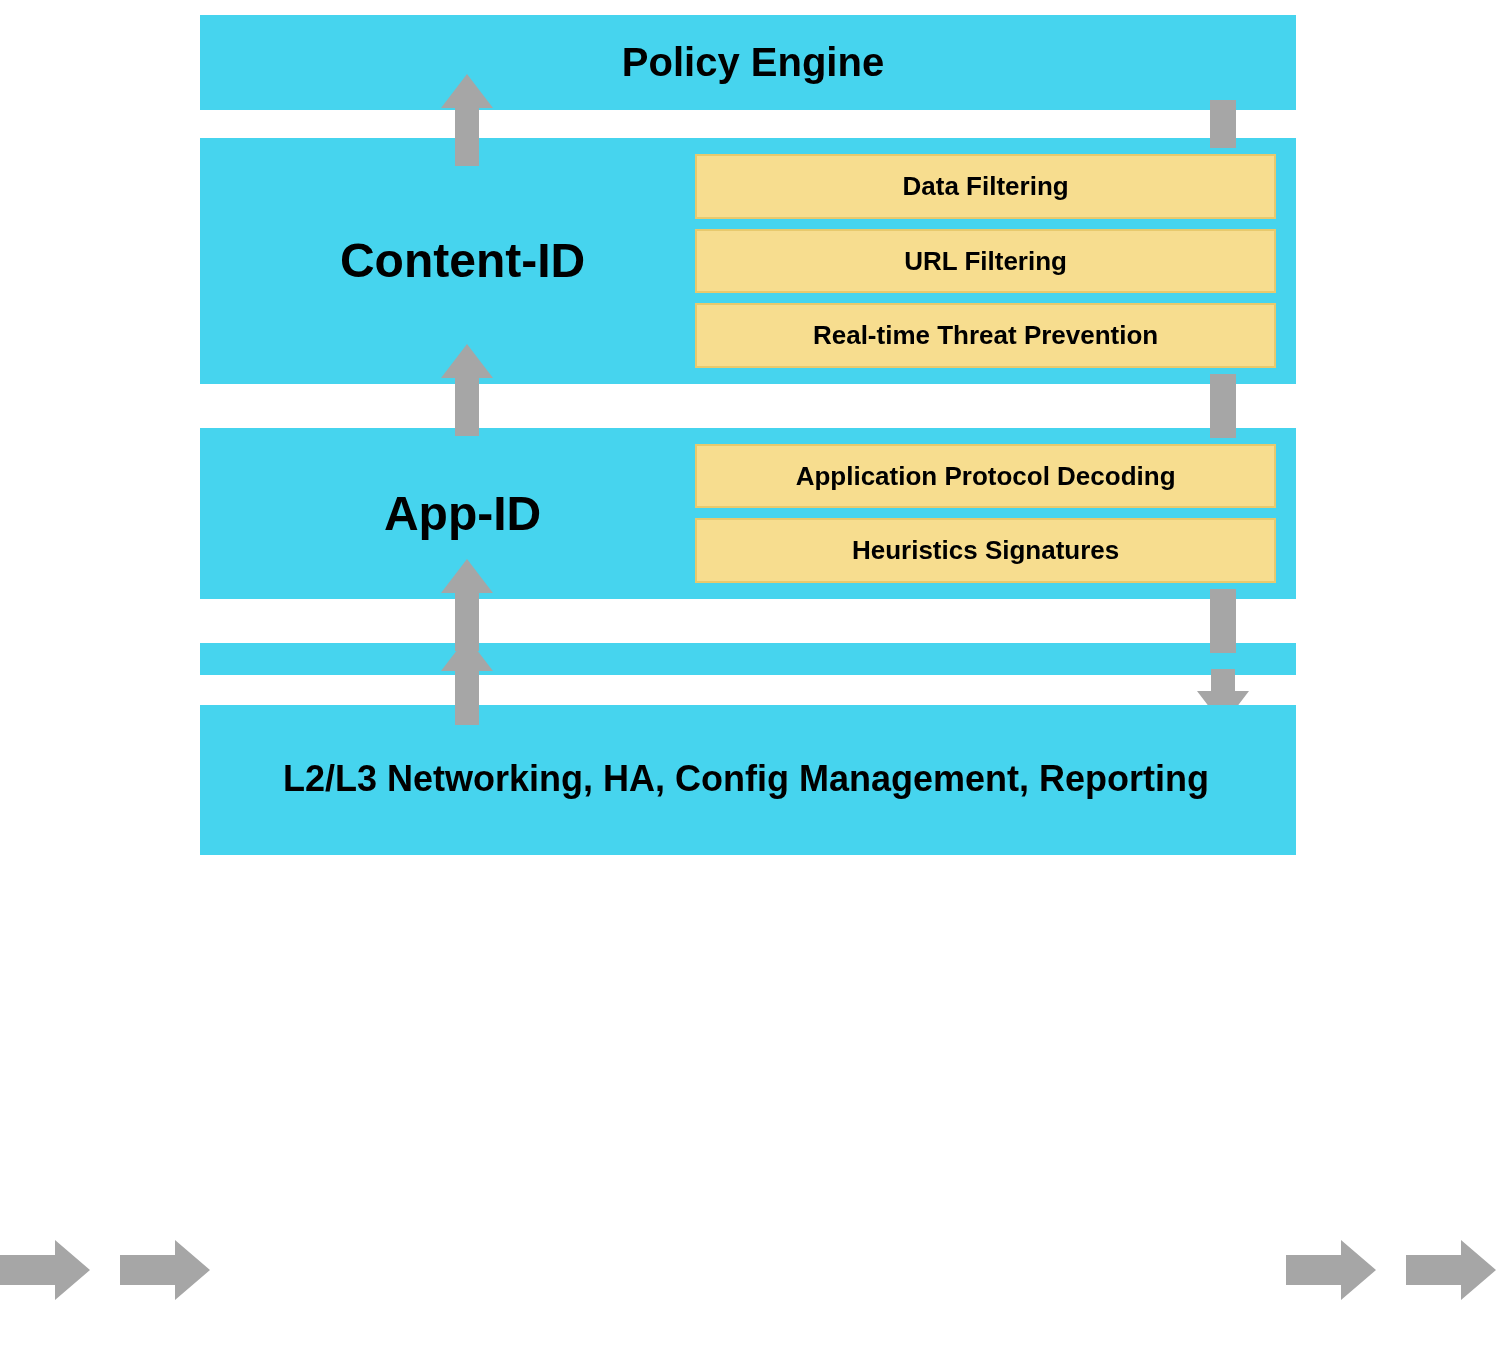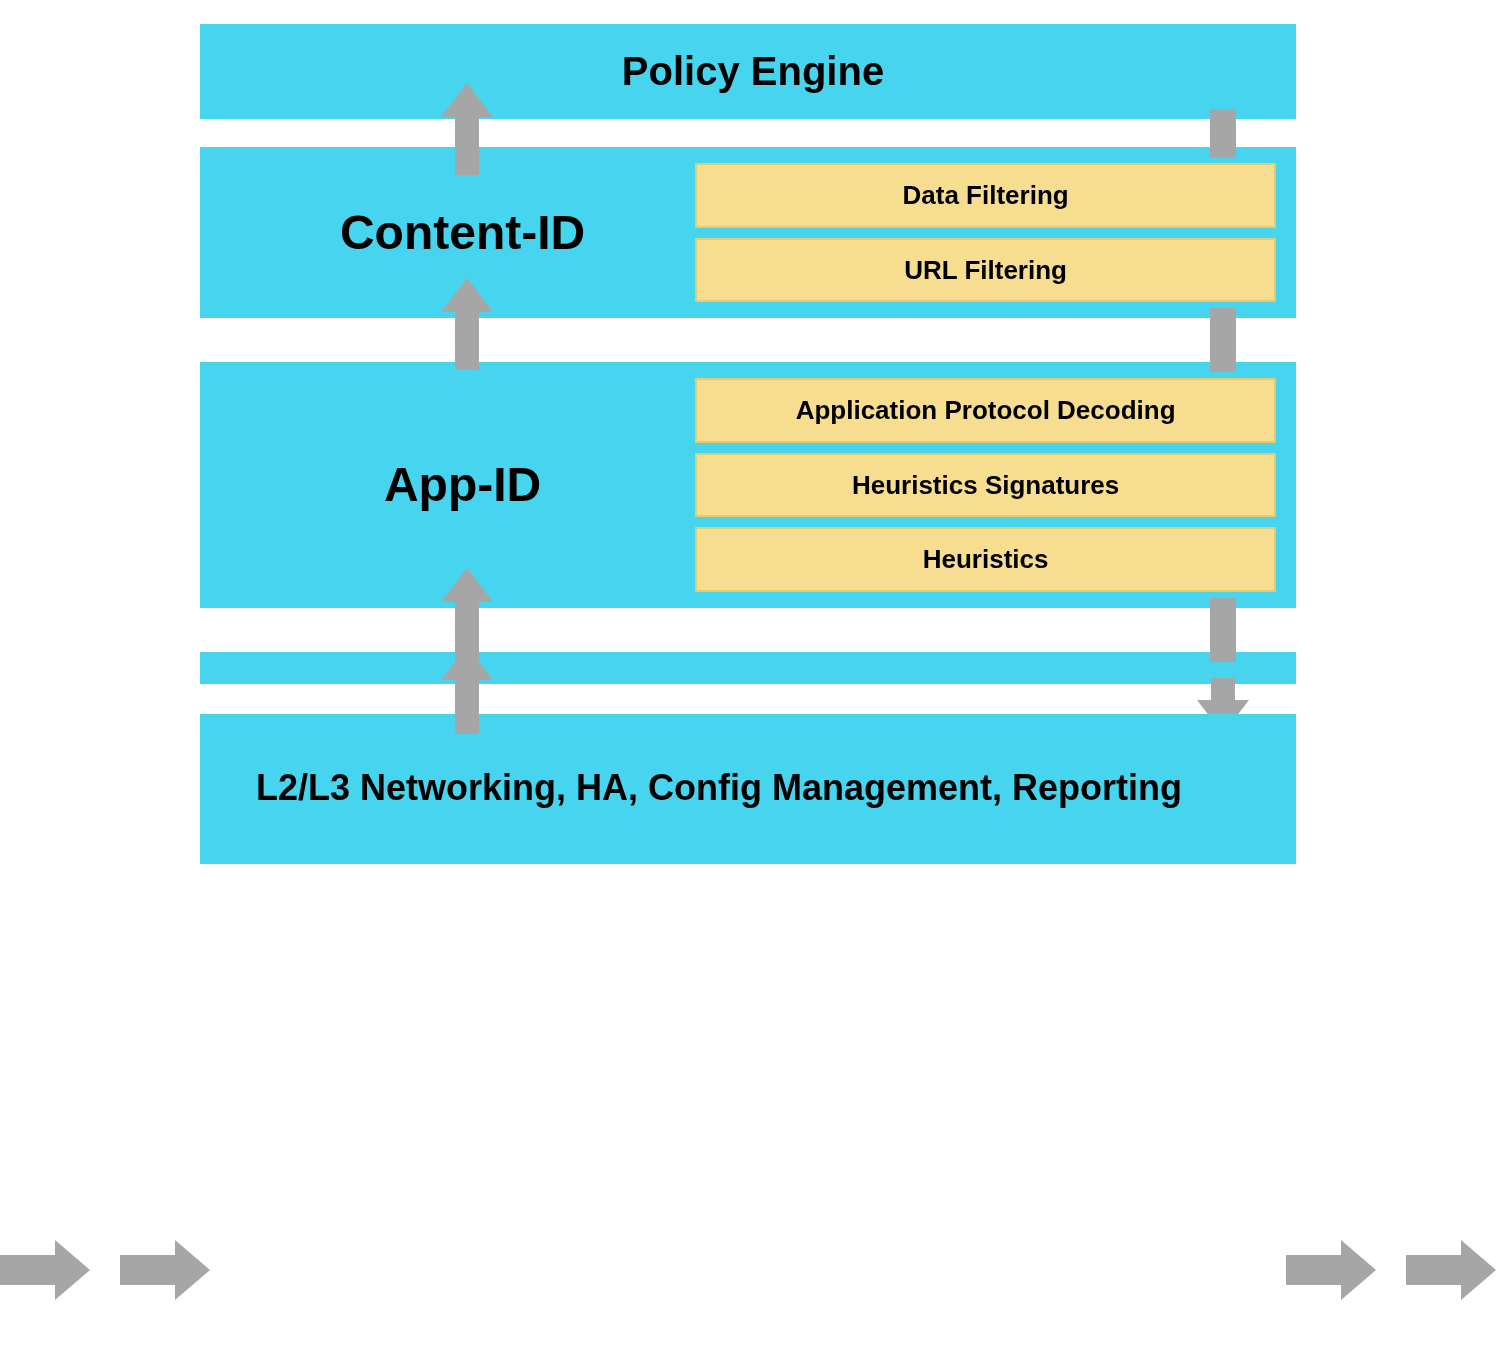--- a/index.html
+++ b/index.html
@@ -6,21 +6,21 @@
   body {
     font-family: Verdana, Geneva, Tahoma, sans-serif;
     background: #fff;
     width: 1496px;
     height: 1372px;
     position: relative;
   }
   .diagram {
     position: absolute;
     left: 200px;
-    top: 24px;
+    top: 15px;
     width: 1096px;
   }
   .block {
     background: #46d4ee;
     display: flex;
     align-items: center;
     padding: 16px 20px;
     position: relative;
   }
   .block-label {
@@ -47,20 +47,21 @@
   }
   .top-block {
     justify-content: center;
     height: 95px;
   }
   .top-block .block-label {
     flex: none;
     font-size: 40px;
   }
   .bottom-block {
+    justify-content: center;
     height: 150px;
     padding-left: 16px;
   }
   .bottom-block .block-label {
     flex: none;
     font-size: 36px;
     line-height: 1.35;
     padding: 0 40px;
   }
   .gap {
@@ -131,38 +132,38 @@
         </svg>
     </span>
     <div class="connector-block" style="top:-10px;height:48px;"></div>
   </div>
 
   <div class="block">
     <div class="block-label">Content-ID</div>
     <div class="sub-col">
       <div class="sub-box">Data Filtering</div>
       <div class="sub-box">URL Filtering</div>
+      <div class="sub-box">Real-time Threat Prevention</div>
     </div>
   </div>
 
   <div class="gap" style="height:44px;">
     <span class="v-arrow-up">
       <svg width="52" height="92">
           <polygon points="26,0 52,34 38,34 38,92 14,92 14,34 0,34" fill="#a6a6a6"></polygon>
         </svg>
     </span>
     <div class="connector-block" style="top:-10px;height:64px;"></div>
   </div>
 
   <div class="block">
     <div class="block-label">App-ID</div>
     <div class="sub-col">
       <div class="sub-box">Application Protocol Decoding</div>
       <div class="sub-box">Heuristics Signatures</div>
-      <div class="sub-box">Heuristics</div>
     </div>
   </div>
 
   <div class="gap" style="height:44px;">
     <span class="v-arrow-up">
       <svg width="52" height="92">
           <polygon points="26,0 52,34 38,34 38,92 14,92 14,34 0,34" fill="#a6a6a6"></polygon>
         </svg>
     </span>
     <div class="connector-block" style="top:-10px;height:64px;"></div>

